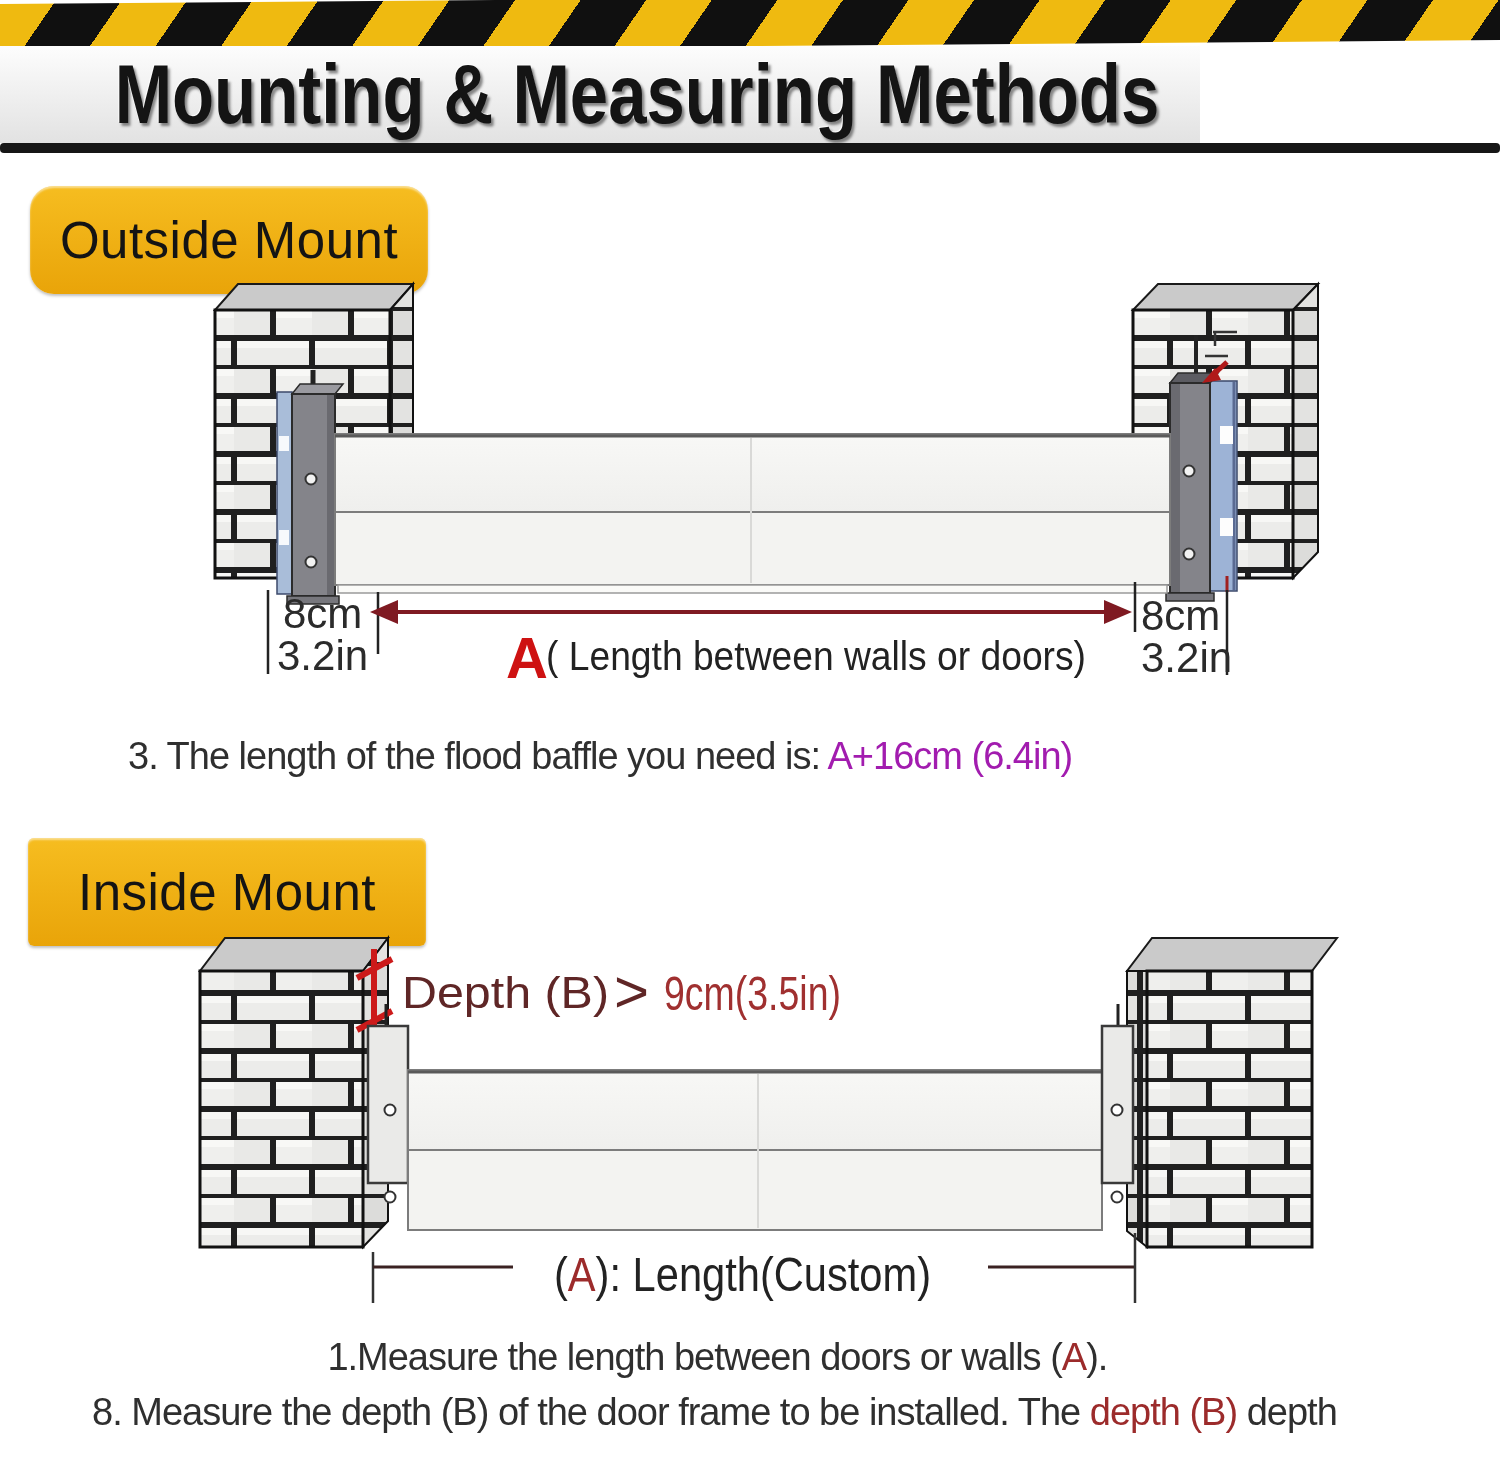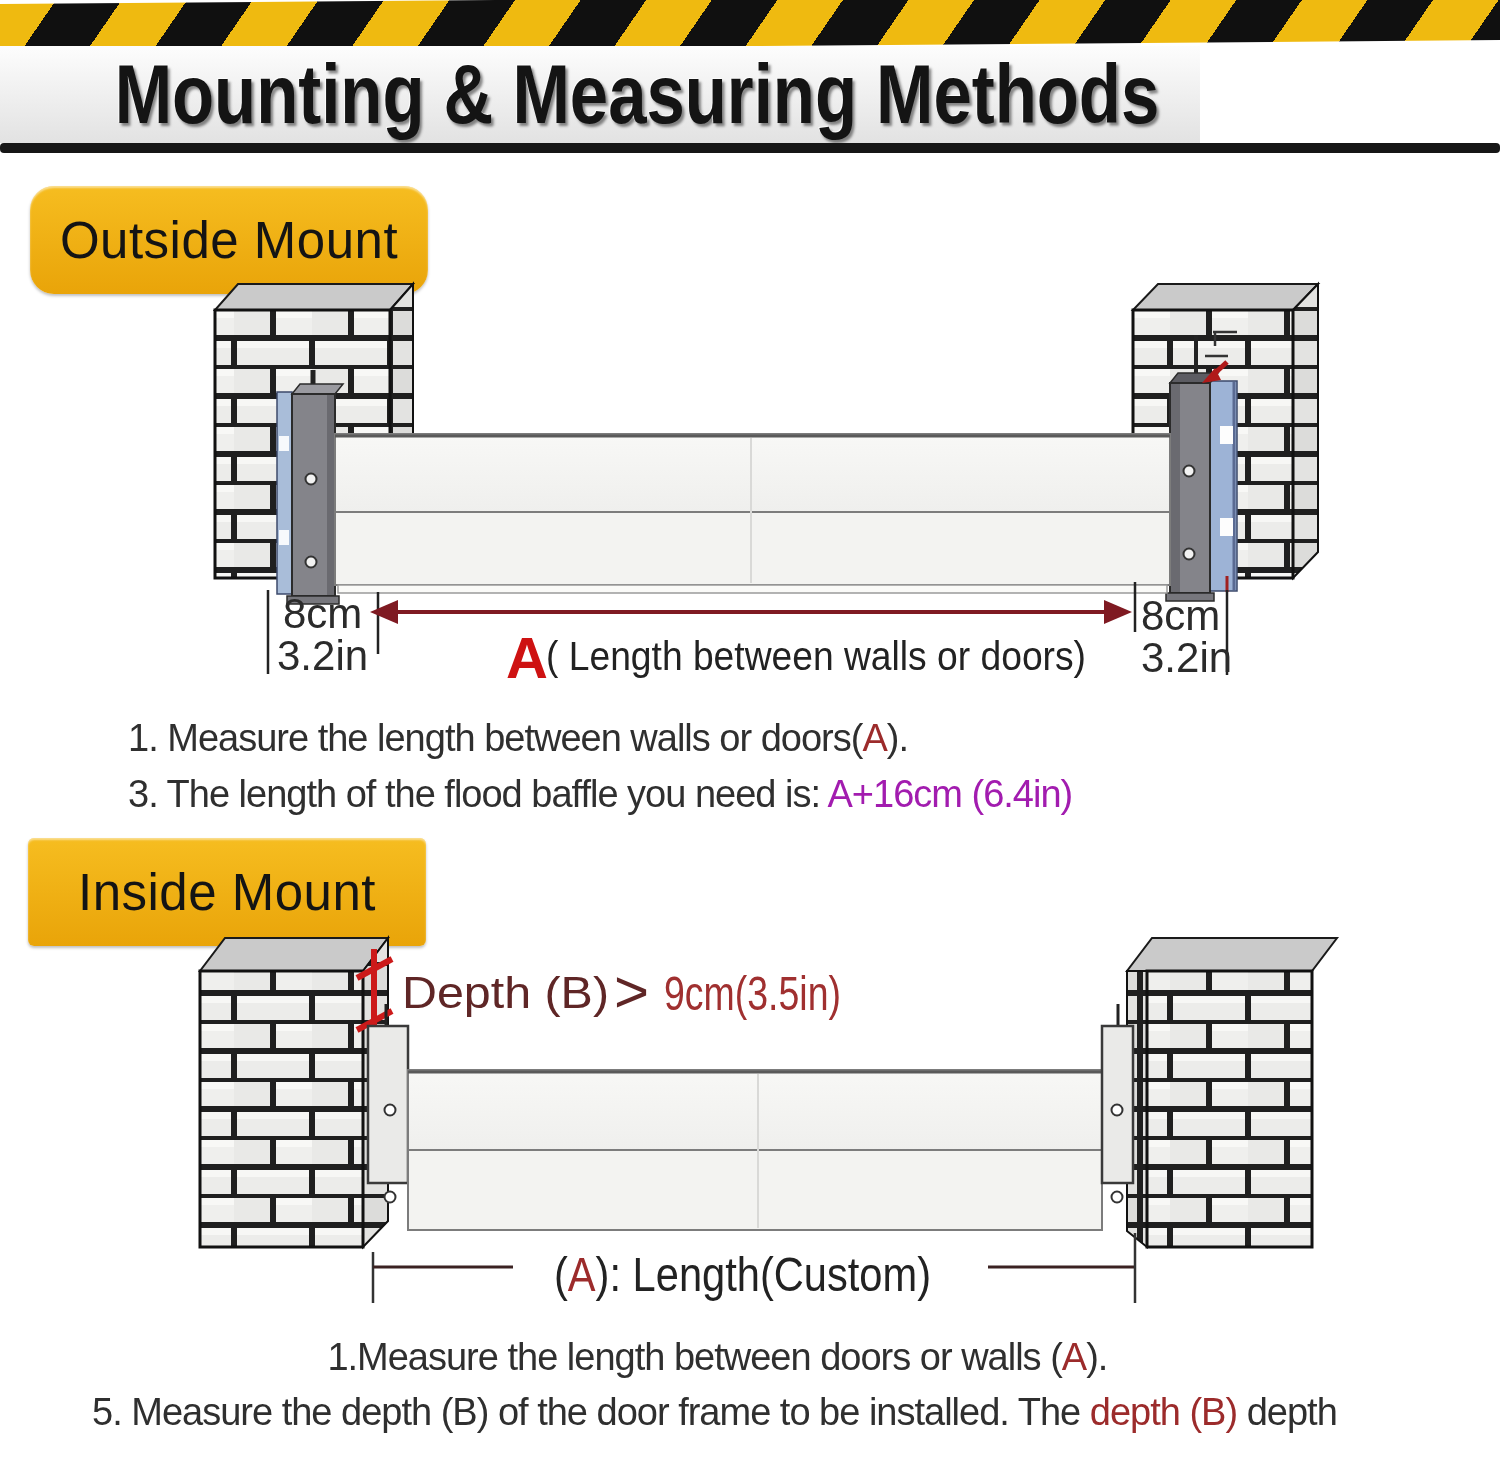--- a/index.html
+++ b/index.html
@@ -137,21 +137,20 @@
       <text x="283" y="348" font-size="42" fill="#2b2b2b">8cm</text>
       <text x="277" y="390" font-size="42" fill="#2b2b2b">3.2in</text>
       <text x="1141" y="350" font-size="42" fill="#2b2b2b">8cm</text>
       <text x="1141" y="392" font-size="42" fill="#2b2b2b">3.2in</text>
       <text x="506" y="398" font-size="58" font-weight="bold" fill="#ce1212">A</text>
       <text x="546" y="390" font-size="40" fill="#222" textLength="540" lengthAdjust="spacingAndGlyphs">( Length between walls or doors)</text>
     </g>
   </svg>
 
   <div class="steps" id="steps-outside">
-    <p class="line"><span>1. Measure the length between walls or doors(</span><span class="red">A</span><span>).</span></p>
     <p class="line" style="margin-top:18px"><span>3. The length of the flood baffle you need is: </span><span class="bright-red">A+16cm (6.4in)</span><span></span></p>
   </div>
 
   <div class="badge" id="badge-inside">
     <span>Inside Mount</span>
   </div>
 
   <svg id="svg-inside" width="1500" height="375" viewBox="0 0 1500 375">
 
     <g>
@@ -203,16 +202,16 @@
       <line x1="373" y1="317" x2="373" y2="368" stroke="#333" stroke-width="2.5"></line>
       <line x1="373" y1="332" x2="513" y2="332" stroke="#3b2222" stroke-width="3"></line>
       <line x1="988" y1="332" x2="1135" y2="332" stroke="#3b2222" stroke-width="3"></line>
       <line x1="1135" y1="298" x2="1135" y2="368" stroke="#333" stroke-width="2.5"></line>
       <text x="554" y="356" font-size="48" fill="#222" textLength="377" lengthAdjust="spacingAndGlyphs"><tspan>(</tspan><tspan fill="#9c2b2b">A</tspan><tspan>): Length(Custom)</tspan></text>
     </g>
   </svg>
 
   <div class="steps" id="steps-inside">
     <p class="line" style="padding-left:6px"><span>1.Measure the length between doors or walls (</span><span class="red">A</span><span>).</span></p>
-    <p class="line" style="margin-top:17px"><span>5. Measure the depth (B) of the door frame to be installed. The </span><span class="red">depth (B)</span><span> depth</span></p>
+    <p class="line" style="margin-top:17px"><span>8. Measure the depth (B) of the door frame to be installed. The </span><span class="red">depth (B)</span><span> depth</span></p>
   </div>
 
 </div>
 
 </body></html>

